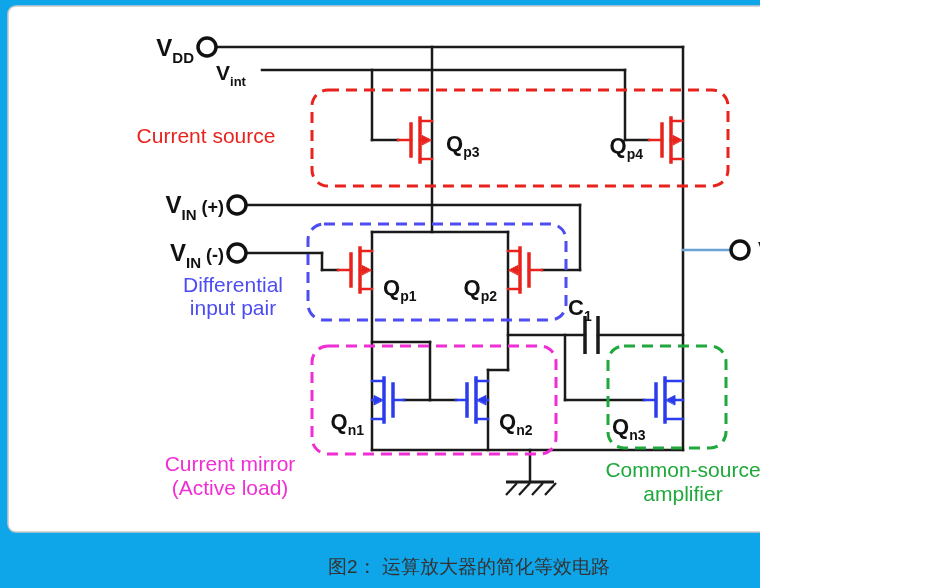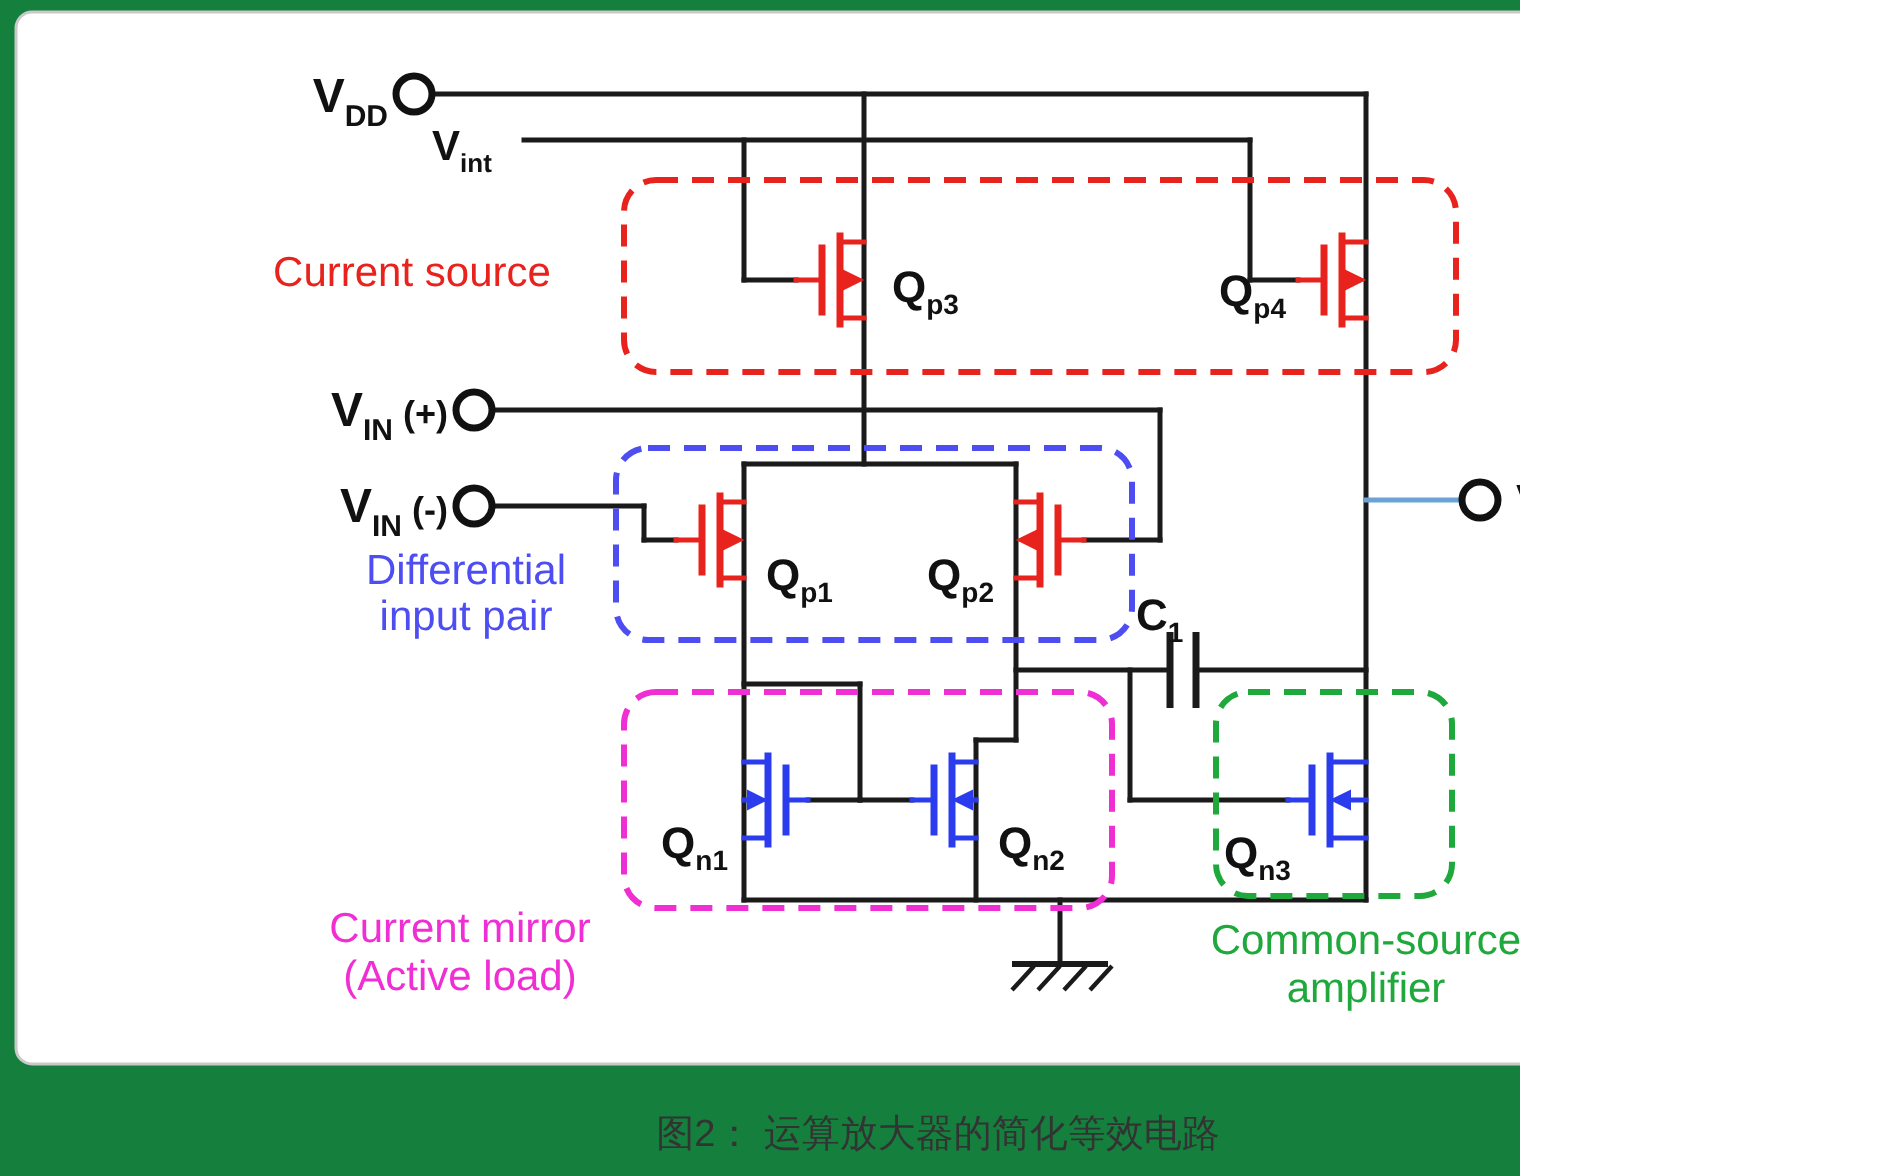--- a/index.html
+++ b/index.html
@@ -1,16 +1,16 @@
 <!DOCTYPE html>
 <html><head>
 <meta charset="utf-8">
 <style>
   html,body{margin:0;padding:0;background:#ffffff;}
-  .stage{position:relative;width:760px;height:588px;background:#15803d;overflow:hidden;
+  .stage{position:relative;width:760px;height:588px;background:#0ea5e9;overflow:hidden;
          font-family:"Liberation Sans","DejaVu Sans",sans-serif;}
   svg{display:block;}
   text{font-family:"Liberation Sans","DejaVu Sans",sans-serif;}
   .term{font-size:24px;font-weight:bold;fill:#111;}
   .term-sm{font-size:21px;font-weight:bold;fill:#111;}
   .trans{font-size:22px;font-weight:bold;fill:#111;}
   .sub{font-size:15px;}
   .sub-sm{font-size:13px;}
   .sub-t{font-size:14px;}
   .suffix{font-size:18px;}

